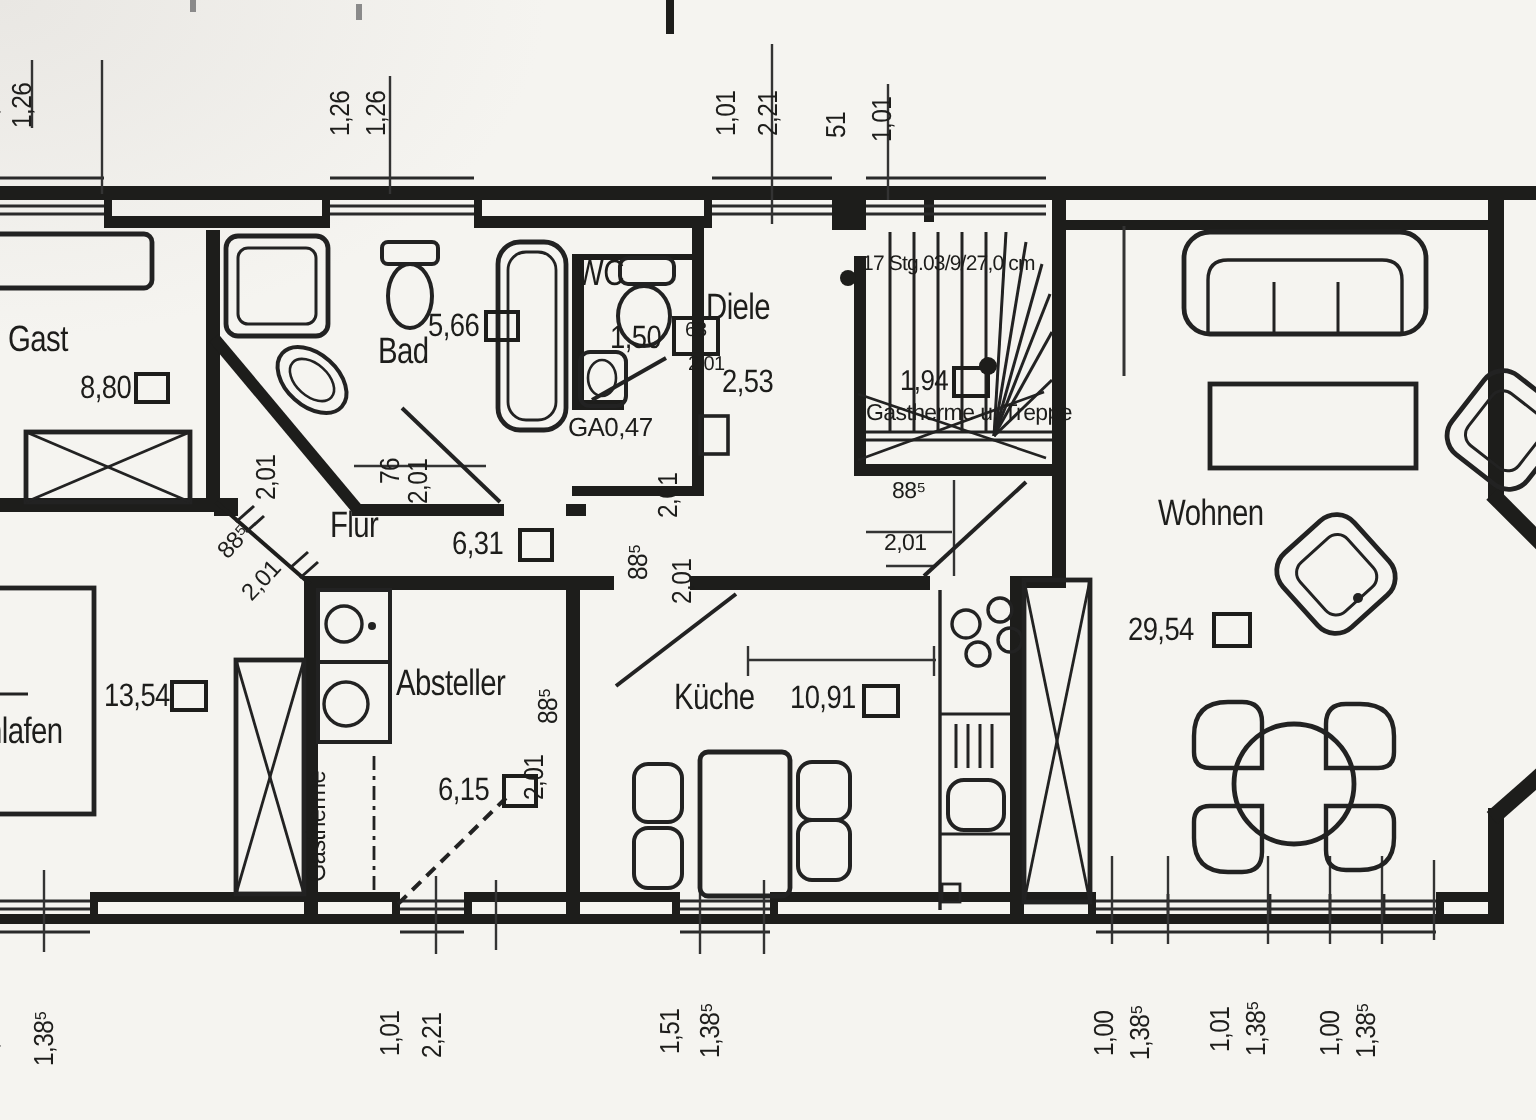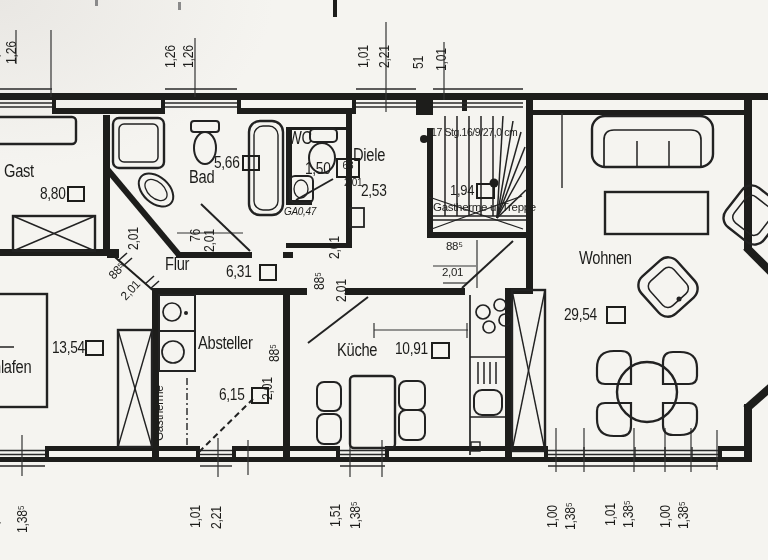--- a/index.html
+++ b/index.html
@@ -9,21 +9,21 @@
     background:radial-gradient(ellipse 420px 260px at 0% 0%,#e9e7e3 0%,#f5f4f0 65%);
   }
   #plan svg{position:absolute;left:0;top:0;}
   .lbl{position:absolute;white-space:nowrap;letter-spacing:-0.3px;transform-origin:0 0;line-height:1.05;}
   .room{font-size:15px;transform:scale(0.98,1.22);}
   .num{font-size:14px;transform:scale(0.98,1.15);}
   .mid{font-size:13px;transform:scale(1,1.1);}
   .mid2{font-size:11.5px;}
   .sm{font-size:10.5px;letter-spacing:-0.4px;}
   .tiny{font-size:10px;}
-  .ga{font-size:10px;font-style:italic;}
+  .ga{font-size:13px;}
   .vdim{position:absolute;white-space:nowrap;font-size:12.5px;line-height:13px;letter-spacing:-0.3px;
         transform:rotate(-90deg) scale(0.98,1.1);transform-origin:0 100%;}
   .ddim{position:absolute;white-space:nowrap;font-size:12px;line-height:13px;letter-spacing:-0.3px;
         transform:rotate(-47deg);transform-origin:0 100%;}
   .sqbox{position:absolute;border:2px solid #1d1d1b;}
   .sqbox.flex{display:flex;align-items:flex-start;justify-content:center;}
 </style>
 </head>
 <body>
 
@@ -311,21 +311,21 @@
 <div class="sqbox flex tiny" style="left:336px;top:158px;width:20px;height:16px">
   <span>63</span>
 </div>
 <span class="lbl tiny" style="left:344px;top:178px">2,01</span>
 
 <span class="lbl room" style="left:353px;top:145px">Diele</span>
 <span class="lbl num" style="left:361px;top:182px">2,53</span>
 
 <span class="lbl ga" style="left:284px;top:207px">GA0,47</span>
 
-<span class="lbl sm" style="left:431px;top:127px">17 Stg.16/9/27,0 cm</span>
+<span class="lbl sm" style="left:431px;top:127px">17 Stg.03/9/27,0 cm</span>
 <span class="lbl mid" style="left:450px;top:183px">1,94</span>
 <div class="sqbox" style="left:476px;top:183px;width:15px;height:12px"></div>
 <span class="lbl mid2" style="left:433px;top:201px">Gastherme u. Treppe</span>
 <span class="lbl mid2" style="left:446px;top:240px">88⁵</span>
 <span class="lbl mid2" style="left:442px;top:266px">2,01</span>
 
 <span class="lbl room" style="left:165px;top:254px">Flur</span>
 <span class="lbl num" style="left:226px;top:263px">6,31</span>
 <div class="sqbox" style="left:259px;top:264px;width:14px;height:13px"></div>
 

